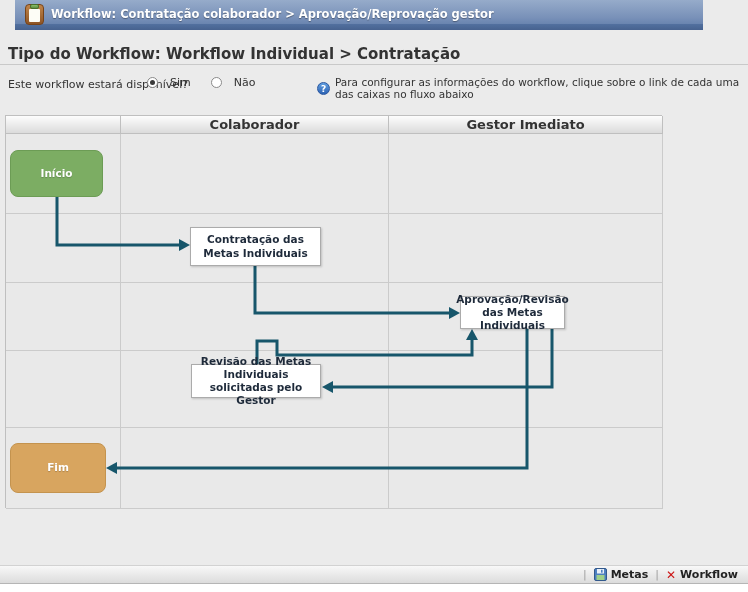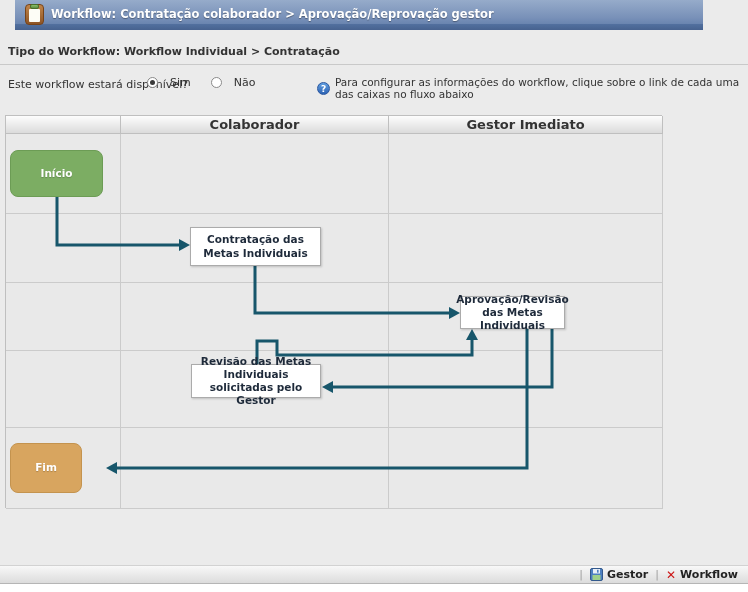--- a/index.html
+++ b/index.html
@@ -30,21 +30,21 @@
   }
   .titlebar-text {
     position:absolute; left:36px; top:7px;
     font-size:11.5px; font-weight:bold; color:#FFFFFF;
     text-shadow:0 1px 1px rgba(0,0,0,.35);
   }
 
   
   .page-title {
     position:absolute; left:8px; top:45px;
-    font-size:11px; font-weight:bold; color:#333333;
+    font-size:15px; font-weight:bold; color:#333333;
   }
   .title-rule {
     position:absolute; left:0; top:64px; width:748px; height:0;
     border-top:1px solid #C9C9C9;
   }
 
   
   .avail-label { position:absolute; left:8px; top:78px; font-size:11px; color:#333; }
   .radio-group { position:absolute; left:147px; top:76px; display:flex; align-items:center; gap:12px; }
   .radio {
@@ -88,21 +88,21 @@
   }
 
   
   .node {
     position:absolute; display:flex; align-items:center; justify-content:center;
     text-align:center; font-weight:bold; font-size:10.5px; line-height:1.25;
     cursor:pointer;
   }
   .node.terminal { color:#FFFFFF; border-radius:8px; text-shadow:0 1px 1px rgba(0,0,0,.2); }
   .node.start { left:10px; top:150px; width:93px; height:47px; background:#7CAD63; border:1px solid #6C9C55; }
-  .node.end   { left:10px; top:443px; width:72px; height:50px; background:#D8A55F; border:1px solid #C4934E; }
+  .node.end   { left:10px; top:443px; width:96px; height:50px; background:#D8A55F; border:1px solid #C4934E; }
   .node.task  {
     background:#FFFFFF; border:1px solid #ABABAB; color:#1E2A3A;
     box-shadow:1px 1px 2px rgba(0,0,0,.18); padding:2px 4px;
   }
   .node.task-contratacao { left:190px; top:227px; width:131px; height:39px; }
   .node.task-aprovacao   { left:460px; top:296px; width:105px; height:33px; }
   .node.task-revisao     { left:191px; top:364px; width:130px; height:34px; }
 
   .connector-layer { position:absolute; left:0; top:0; width:748px; height:592px; pointer-events:none; }
 
@@ -198,21 +198,21 @@
 
   <div class="actionbar">
     <span class="sep">|</span>
     <span class="action-btn">
       <svg width="13" height="13" viewBox="0 0 13 13">
         <rect x="0.5" y="0.5" width="12" height="12" rx="1.5" fill="#4D7FC0" stroke="#33598C"></rect>
         <rect x="3" y="1" width="7" height="4.5" fill="#EAF0F8"></rect>
         <rect x="7" y="1.8" width="1.6" height="2.9" fill="#4D7FC0"></rect>
         <rect x="2.5" y="7" width="8" height="5" fill="#9FD08A"></rect>
       </svg>
-      <span>Gestor</span>
+      <span>Metas</span>
     </span>
     <span class="sep">|</span>
     <span class="action-btn">
       <span class="x-icon">✕</span>
       <span>Workflow</span>
     </span>
   </div>
   <div class="footer-strip"></div>
 
 </div>

